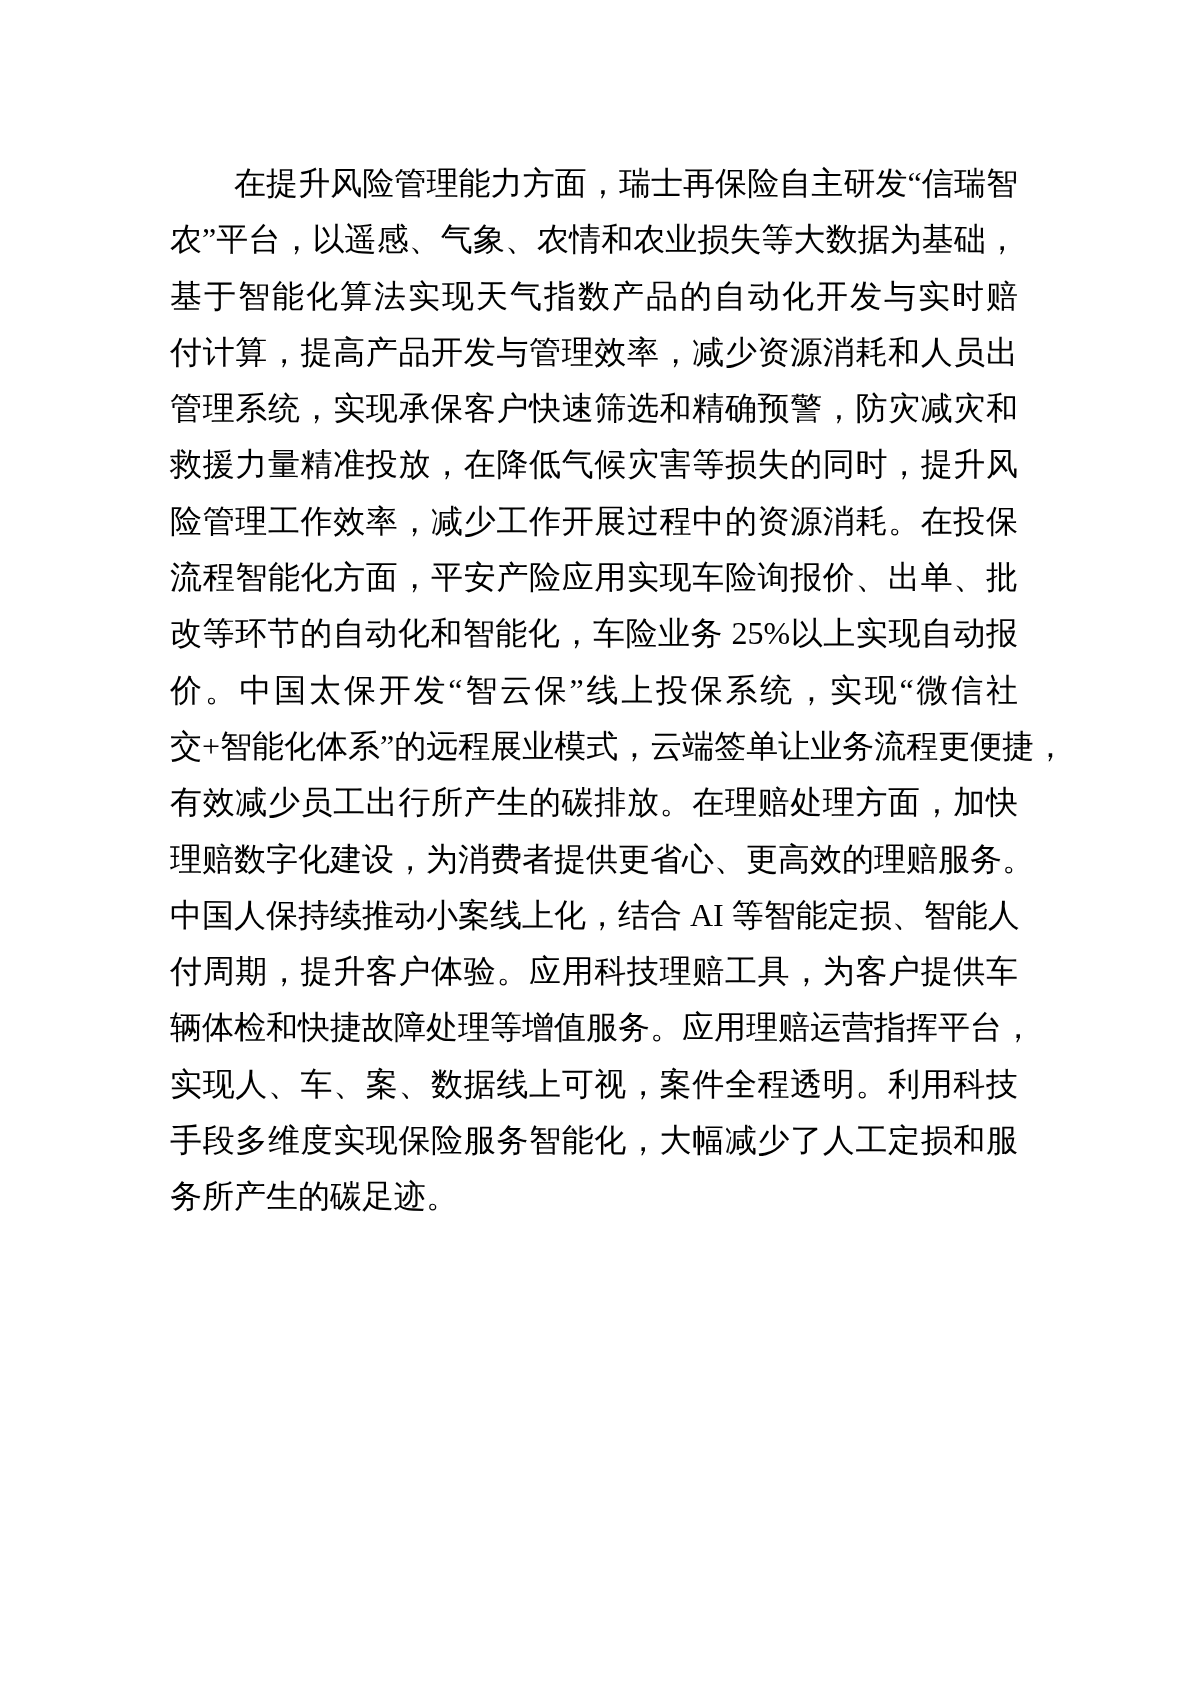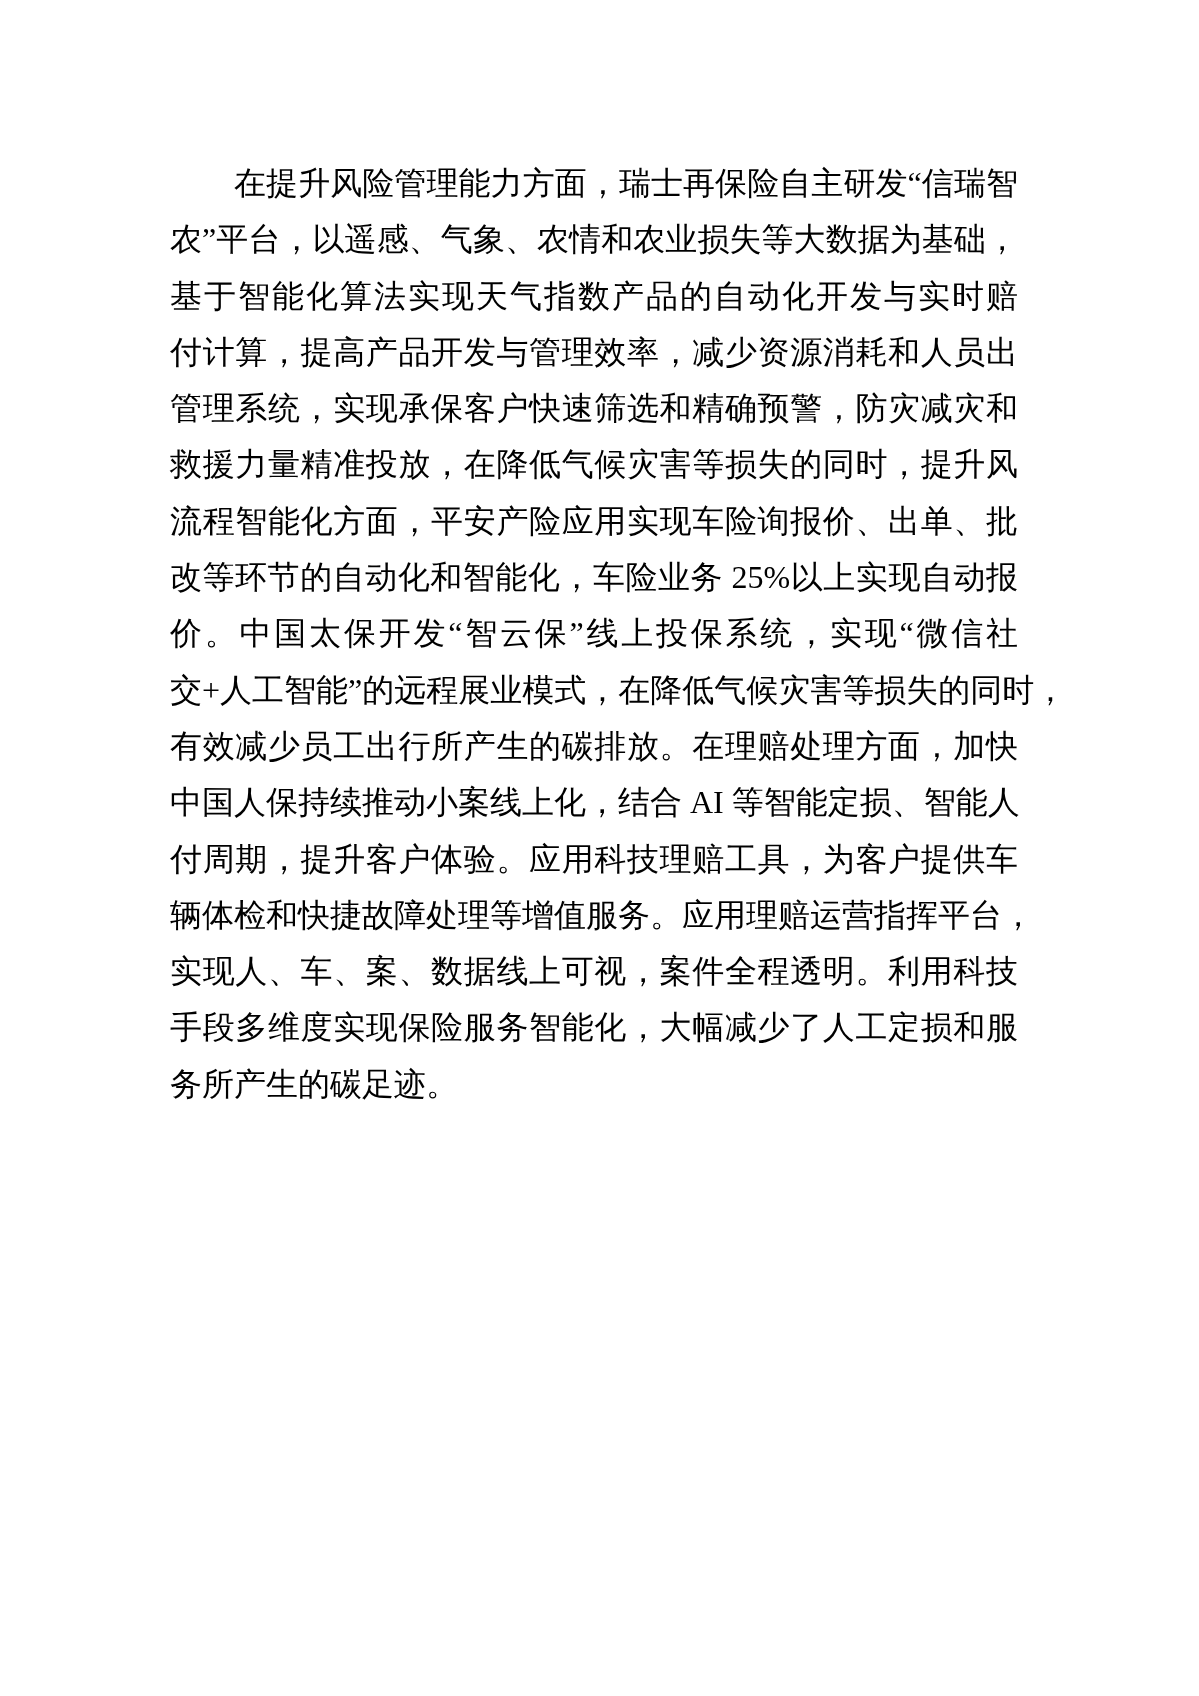--- a/index.html
+++ b/index.html
@@ -52,25 +52,27 @@
 <body>
 
 <div class="sheet">
   <div class="text-block" id="lines-container">
       <div class="line first">在提升风险管理能力方面，瑞士再保险自主研发“信瑞智</div>
       <div class="line">农”平台，以遥感、气象、农情和农业损失等大数据为基础，</div>
       <div class="line">基于智能化算法实现天气指数产品的自动化开发与实时赔</div>
       <div class="line">付计算，提高产品开发与管理效率，减少资源消耗和人员出</div>
       <div class="line">管理系统，实现承保客户快速筛选和精确预警，防灾减灾和</div>
       <div class="line">救援力量精准投放，在降低气候灾害等损失的同时，提升风</div>
+      <div class="line">险管理工作效率，减少工作开展过程中的资源消耗。在投保</div>
       <div class="line">流程智能化方面，平安产险应用实现车险询报价、出单、批</div>
       <div class="line">改等环节的自动化和智能化，车险业务 25%以上实现自动报</div>
       <div class="line">价。中国太保开发“智云保”线上投保系统，实现“微信社</div>
-      <div class="line">交+人工智能”的远程展业模式，在降低气候灾害等损失的同时，</div>
+      <div class="line">交+智能化体系”的远程展业模式，云端签单让业务流程更便捷，</div>
       <div class="line">有效减少员工出行所产生的碳排放。在理赔处理方面，加快</div>
+      <div class="line">理赔数字化建设，为消费者提供更省心、更高效的理赔服务。</div>
       <div class="line">中国人保持续推动小案线上化，结合 AI 等智能定损、智能人</div>
       <div class="line">付周期，提升客户体验。应用科技理赔工具，为客户提供车</div>
       <div class="line">辆体检和快捷故障处理等增值服务。应用理赔运营指挥平台，</div>
       <div class="line">实现人、车、案、数据线上可视，案件全程透明。利用科技</div>
       <div class="line">手段多维度实现保险服务智能化，大幅减少了人工定损和服</div>
       <div class="line last">务所产生的碳足迹。</div>
     </div>
   <div class="page-number">87</div>
 </div>
 

